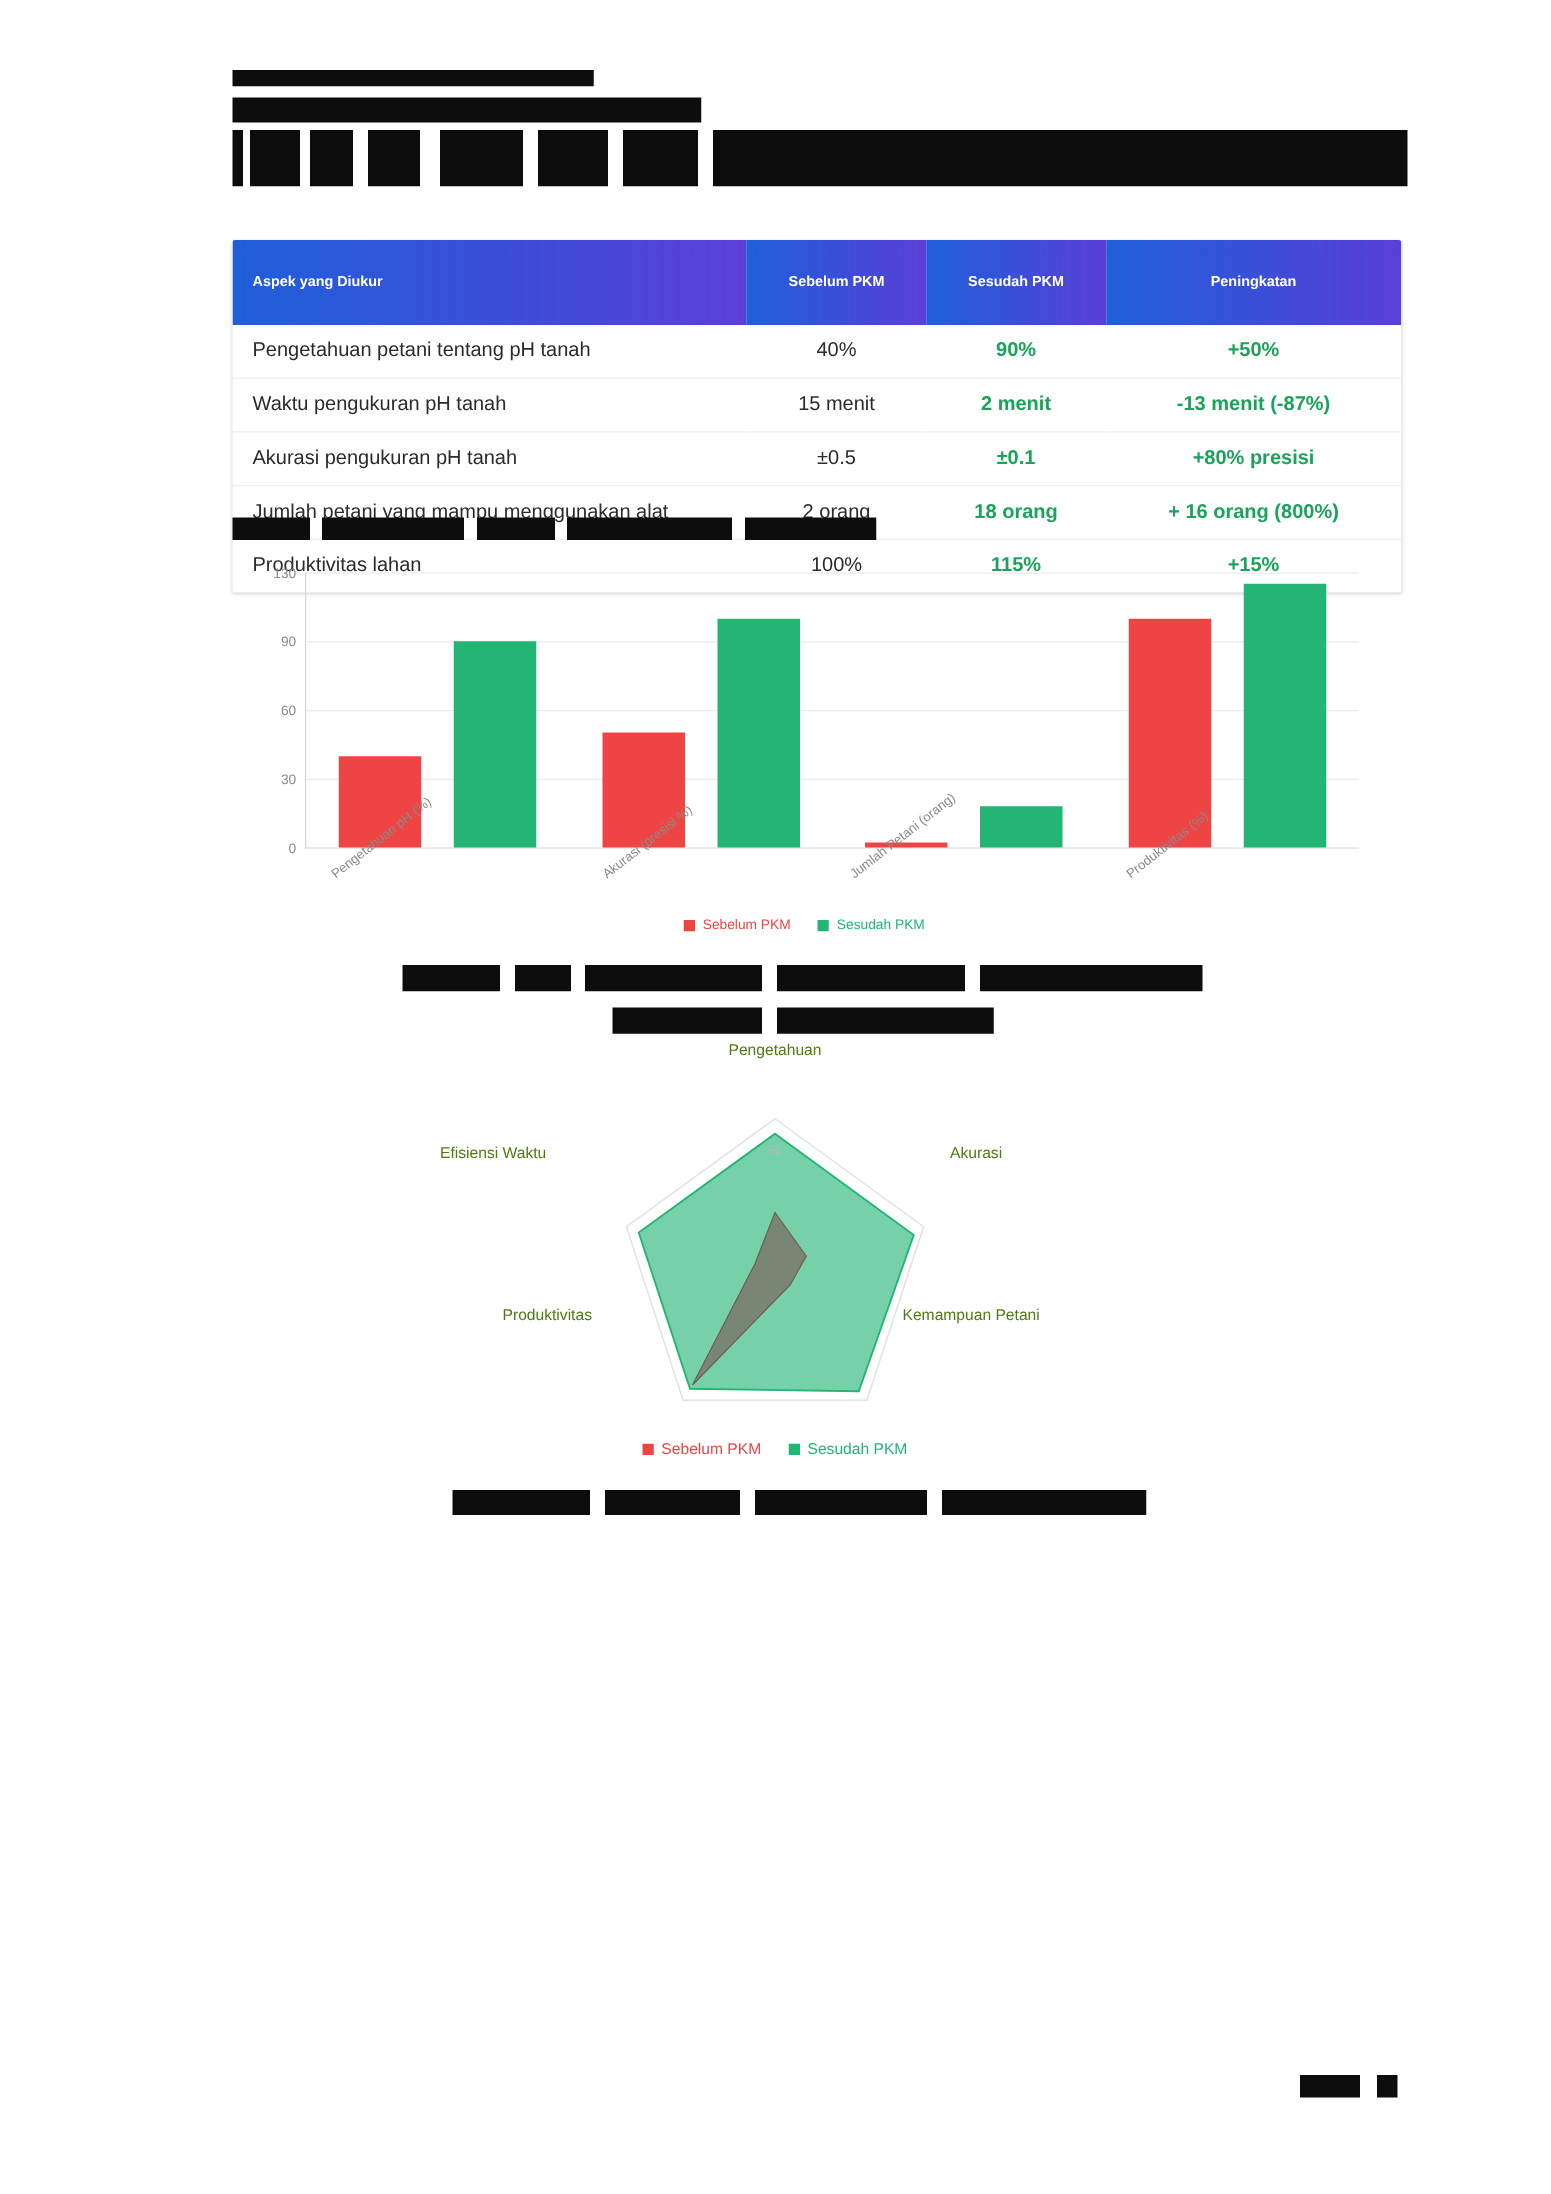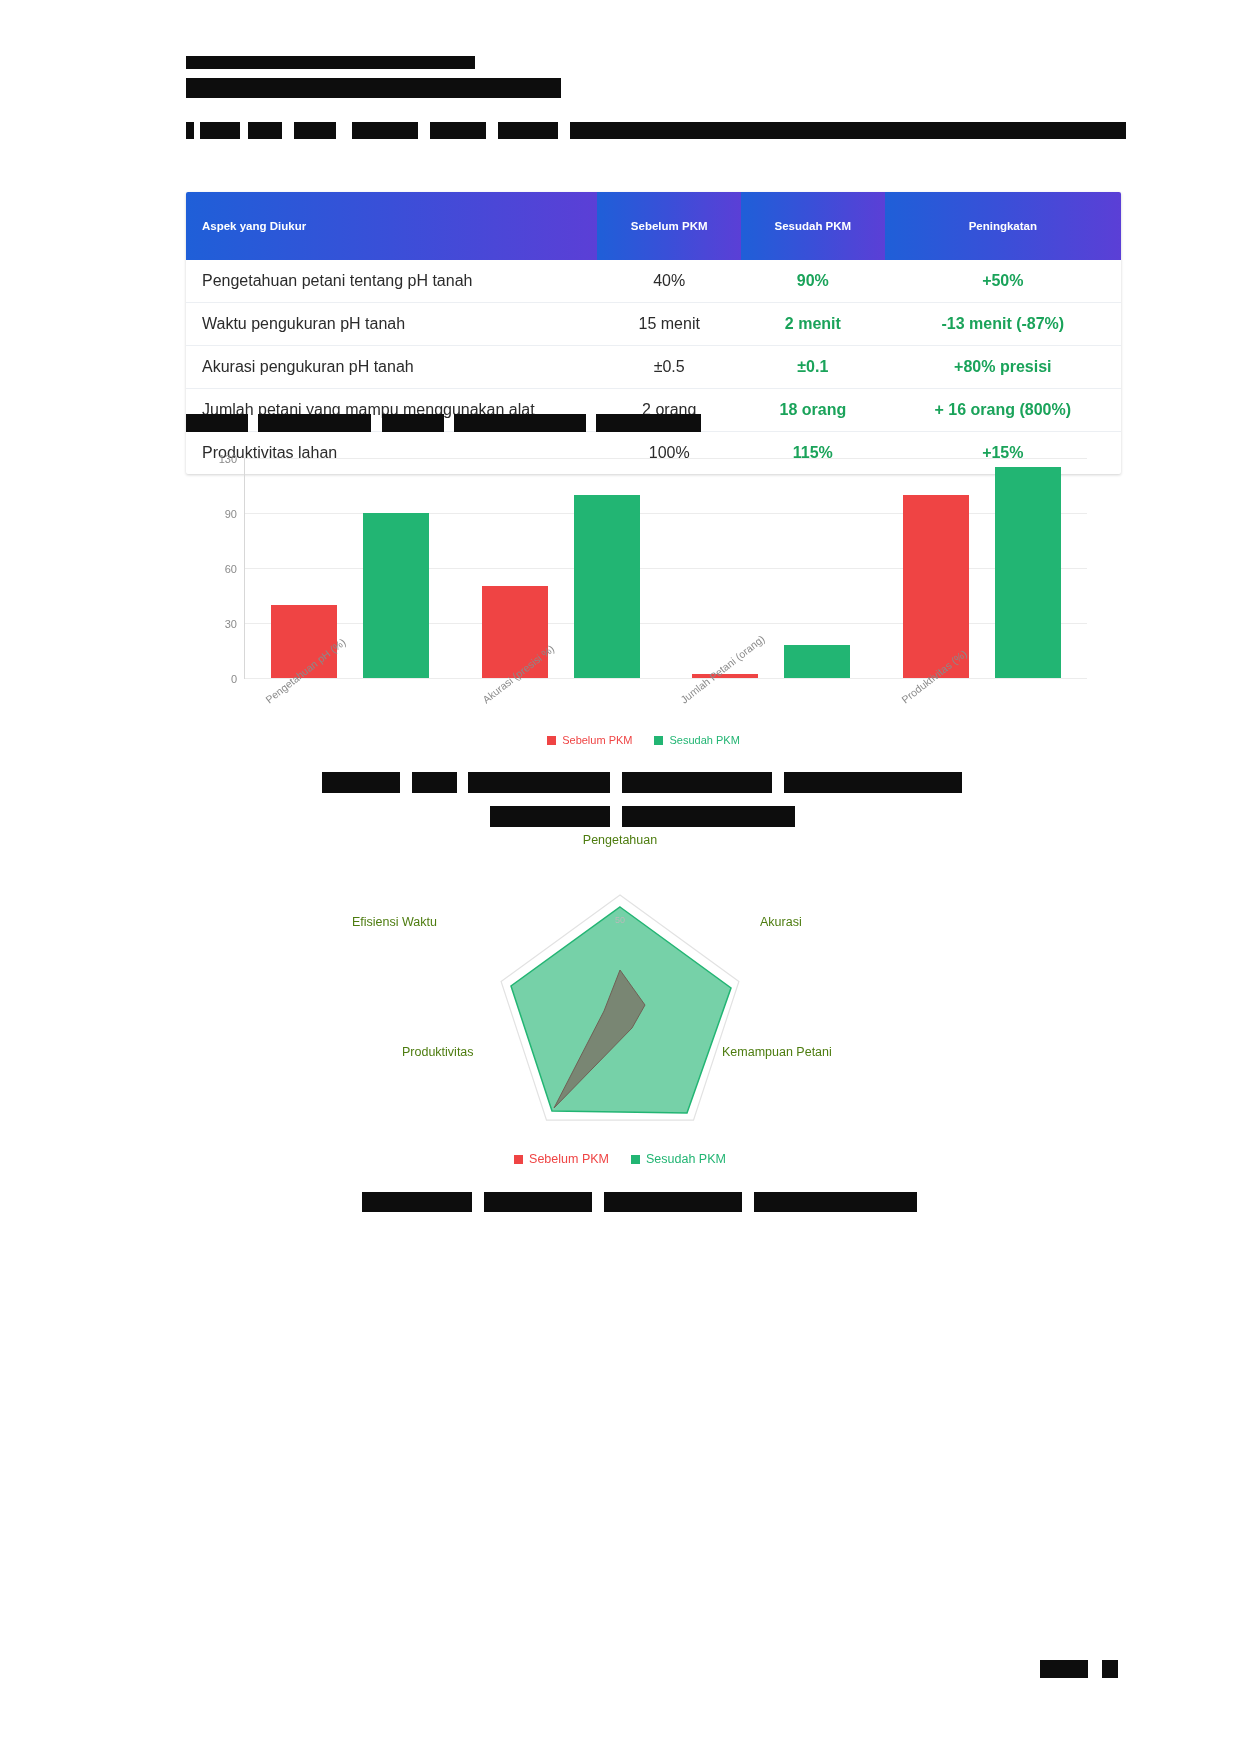--- a/index.html
+++ b/index.html
@@ -34,23 +34,23 @@
     background: #0d0d0d;
     color: transparent;
     font-weight: bold;
     letter-spacing: -1px;
     line-height: 1;
     overflow: hidden;
     white-space: nowrap;
     user-select: none;
   }
   .head-line.l1 { height: 13px; width: 289px; margin-bottom: 9px; font-size: 13px; }
-  .head-line.l2 { height: 20px; width: 375px; margin-bottom: 24px; font-size: 20px; }
+  .head-line.l2 { height: 20px; width: 375px; margin-bottom: 6px; font-size: 20px; }
   .head-line.l3 {
-    height: 17px; width: 940px; font-size: 28px;
+    height: 45px; width: 940px; font-size: 28px;
     background:
       linear-gradient(90deg,
         #0d0d0d 0 8px, transparent 8px 14px,
         #0d0d0d 14px 54px, transparent 54px 62px,
         #0d0d0d 62px 96px, transparent 96px 108px,
         #0d0d0d 108px 150px, transparent 150px 166px,
         #0d0d0d 166px 232px, transparent 232px 244px,
         #0d0d0d 244px 300px, transparent 300px 312px,
         #0d0d0d 312px 372px, transparent 372px 384px,
         #0d0d0d 384px 940px);

